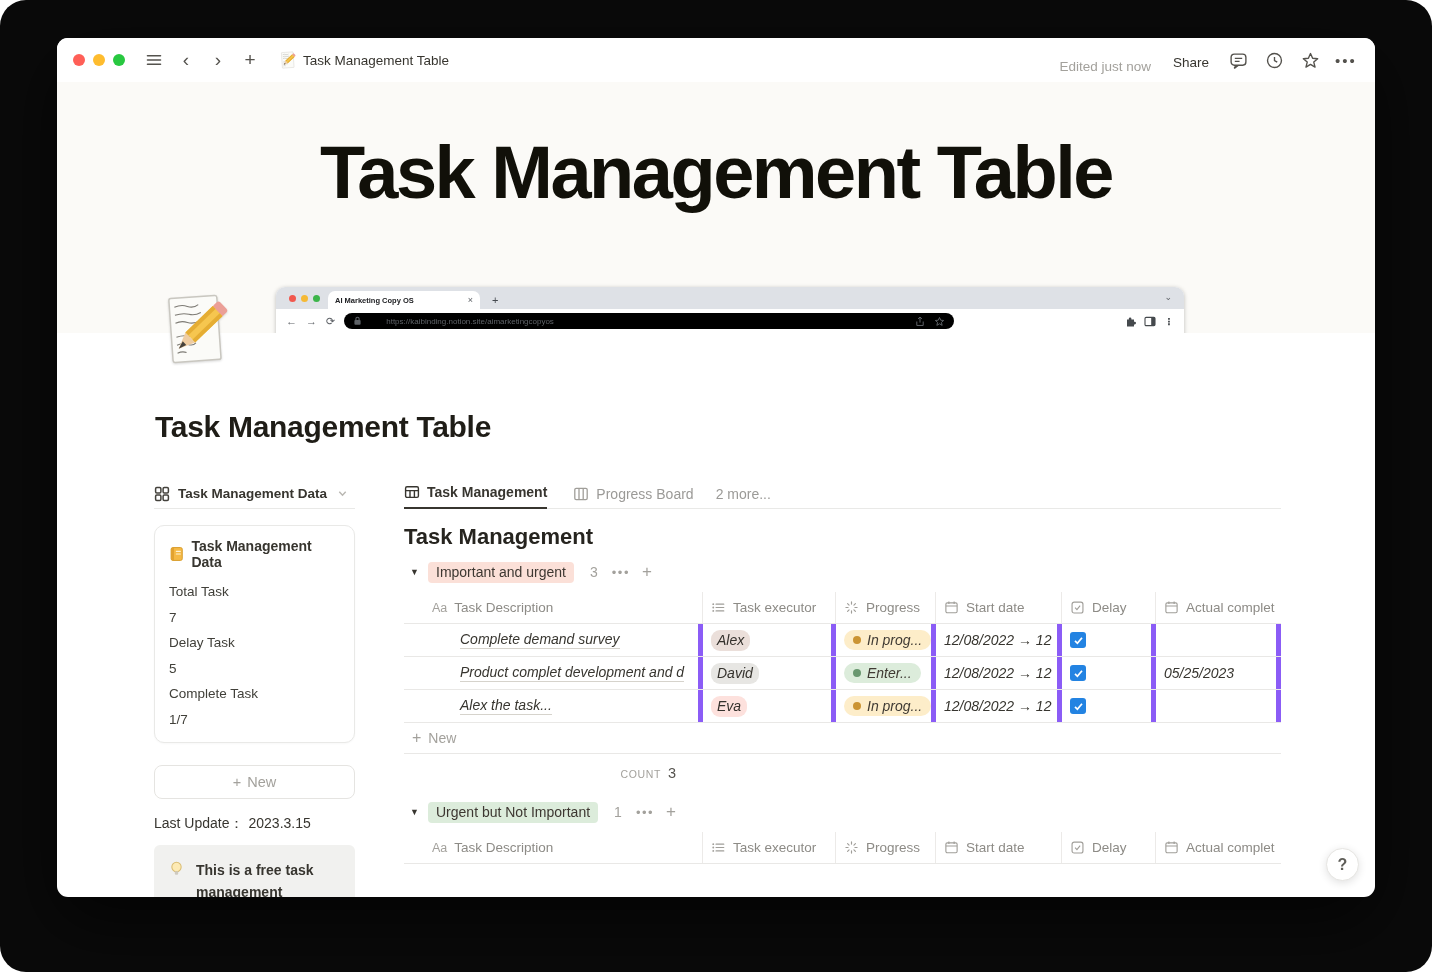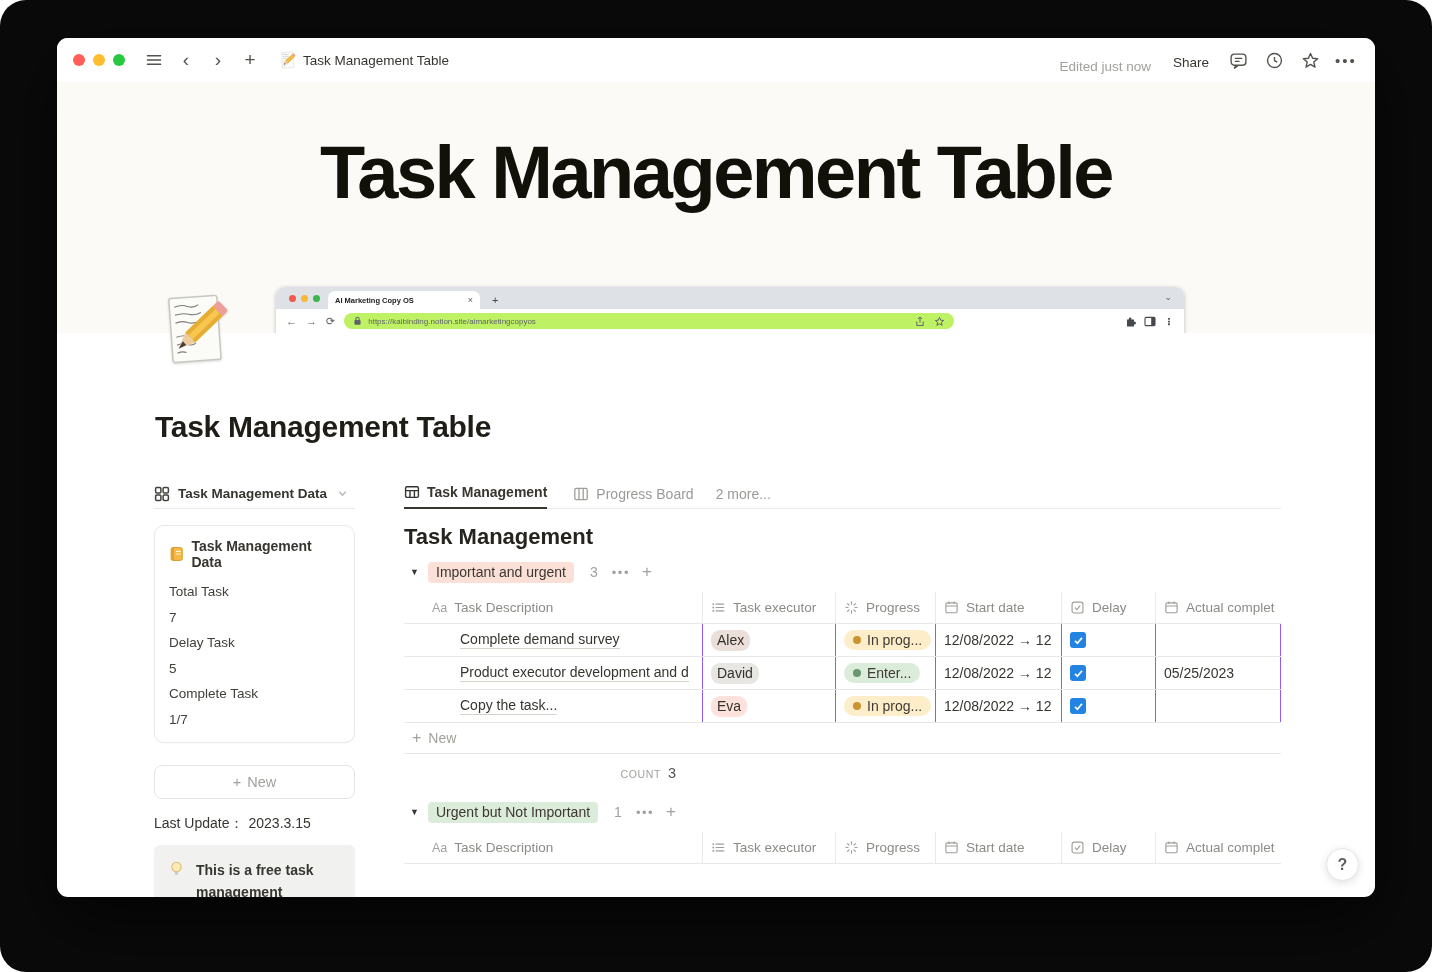--- a/index.html
+++ b/index.html
@@ -35,21 +35,21 @@
   .b-traffic { position:absolute; left:13px; top:8px; display:flex; gap:5px; }
   .b-traffic i { width:7px; height:7px; border-radius:50%; }
   .b-tab { margin-left:52px; width:152px; height:18px; background:#ffffff; border-radius:7px 7px 0 0;
            display:flex; align-items:center; padding:0 7px; }
   .b-tab .tt { font-size:7.5px; color:#202124; font-weight:bold; white-space:nowrap; overflow:hidden; flex:1; }
   .b-tab .x { color:#5f6368; font-size:9px; margin-left:6px; }
   .b-plus { color:#454a4f; font-size:11px; margin-left:12px; margin-bottom:3px; }
   .b-chev { position:absolute; right:12px; top:5px; color:#5f6368; font-size:9px; }
   .b-urlbar { height:24px; background:#ffffff; display:flex; align-items:center; padding:0 10px; gap:9px; color:#5f6368; }
   .b-nav { font-size:11px; color:#5f6368; }
-  .b-pill { flex:0 0 auto; width:610px; height:16px; background:#bef264; border-radius:8px; display:flex; align-items:center; padding:0 9px; gap:6px; }
+  .b-pill { flex:0 0 auto; width:610px; height:16px; background:#000000; border-radius:8px; display:flex; align-items:center; padding:0 9px; gap:24px; }
   .b-url { font-size:8px; color:#5f6368; white-space:nowrap; overflow:hidden; }
   .b-right { margin-left:auto; display:flex; align-items:center; gap:9px; }
 
   
   .page-icon { position:absolute; left:103px; top:254px; width:68px; height:78px; z-index:20; filter:drop-shadow(0 1px 1px rgba(0,0,0,.15)); }
   .page-title { position:absolute; left:98px; top:372px; font-size:30px; font-weight:700; color:#1f1d17; letter-spacing:-.3px; }
 
   
   .sidebar { position:absolute; left:97px; top:441px; width:201px; }
   .sb-header { height:30px; display:flex; align-items:center; gap:8px; border-bottom:1px solid #e9e9e7; }
@@ -84,21 +84,21 @@
 
   .thead { display:flex; height:32px; border-bottom:1px solid #e9e8e6; }
   .th { display:flex; align-items:center; gap:7px; font-size:13.5px; color:#8d8b86; padding-left:8px;
         border-right:1px solid #eceae8; white-space:nowrap; overflow:hidden; }
   .th .aa { font-size:12.5px; color:#a3a19c; font-weight:400; }
   .c1 { width:299px; } .c2 { width:133px; } .c3 { width:100px; } .c4 { width:126px; } .c5 { width:94px; }
   .c6 { width:125px; border-right:none; }
   .th.c1 { padding-left:28px; }
 
   .trow { display:flex; height:33px; border-bottom:1px solid #e9e8e6; }
-  .td { display:flex; align-items:center; padding-left:8px; border-right:1px solid #8b5cf6; overflow:hidden; white-space:nowrap; }
+  .td { display:flex; align-items:center; padding-left:8px; border-right:5px solid #8b5cf6; overflow:hidden; white-space:nowrap;font-style:italic; }
   .td.c1 { padding-left:56px; }
   .row-title { font-size:14px; font-weight:500; color:#37352f; border-bottom:1px solid #d6d3cc; padding-bottom:1px; white-space:nowrap; }
   .tag { font-size:14px; color:#34312c; padding:1px 6px; border-radius:9px; line-height:19px; }
   .pill { display:inline-flex; align-items:center; gap:6px; font-size:14px; color:#3f3a33; padding:2px 9px; border-radius:12px; }
   .pill .dot { width:8px; height:8px; border-radius:50%; flex:0 0 auto; }
   .date { font-size:14px; color:#37352f; }
   .checkbox { width:16px; height:16px; border-radius:3px; display:flex; align-items:center; justify-content:center; }
   .actual { font-size:14px; color:#37352f; }
 
   .new-row { display:flex; align-items:center; gap:7px; height:31px; padding-left:8px; color:#a3a19c; font-size:14px;
@@ -398,21 +398,21 @@
                 </svg>
               </span>
             </div>
           <div class="td c6">
               <span class="actual"></span>
             </div>
         </div>
 
         <div class="trow">
           <div class="td c1">
-              <span class="row-title">Product executor development and d</span>
+              <span class="row-title">Product complet development and d</span>
             </div>
           <div class="td c2">
               <span class="tag" style="background: rgb(231, 230, 227);">David</span>
             </div>
           <div class="td c3">
               <span class="pill" style="background: rgb(220, 236, 219);">
                 <span class="dot" style="background: rgb(105, 151, 111);"></span>
                 <span>Enter...</span>
               </span>
             </div>
@@ -426,21 +426,21 @@
                 </svg>
               </span>
             </div>
           <div class="td c6">
               <span class="actual">05/25/2023</span>
             </div>
         </div>
 
         <div class="trow">
           <div class="td c1">
-              <span class="row-title">Copy the task...</span>
+              <span class="row-title">Alex the task...</span>
             </div>
           <div class="td c2">
               <span class="tag" style="background: rgb(253, 225, 221);">Eva</span>
             </div>
           <div class="td c3">
               <span class="pill" style="background: rgb(253, 237, 201);">
                 <span class="dot" style="background: rgb(203, 148, 51);"></span>
                 <span>In prog...</span>
               </span>
             </div>

